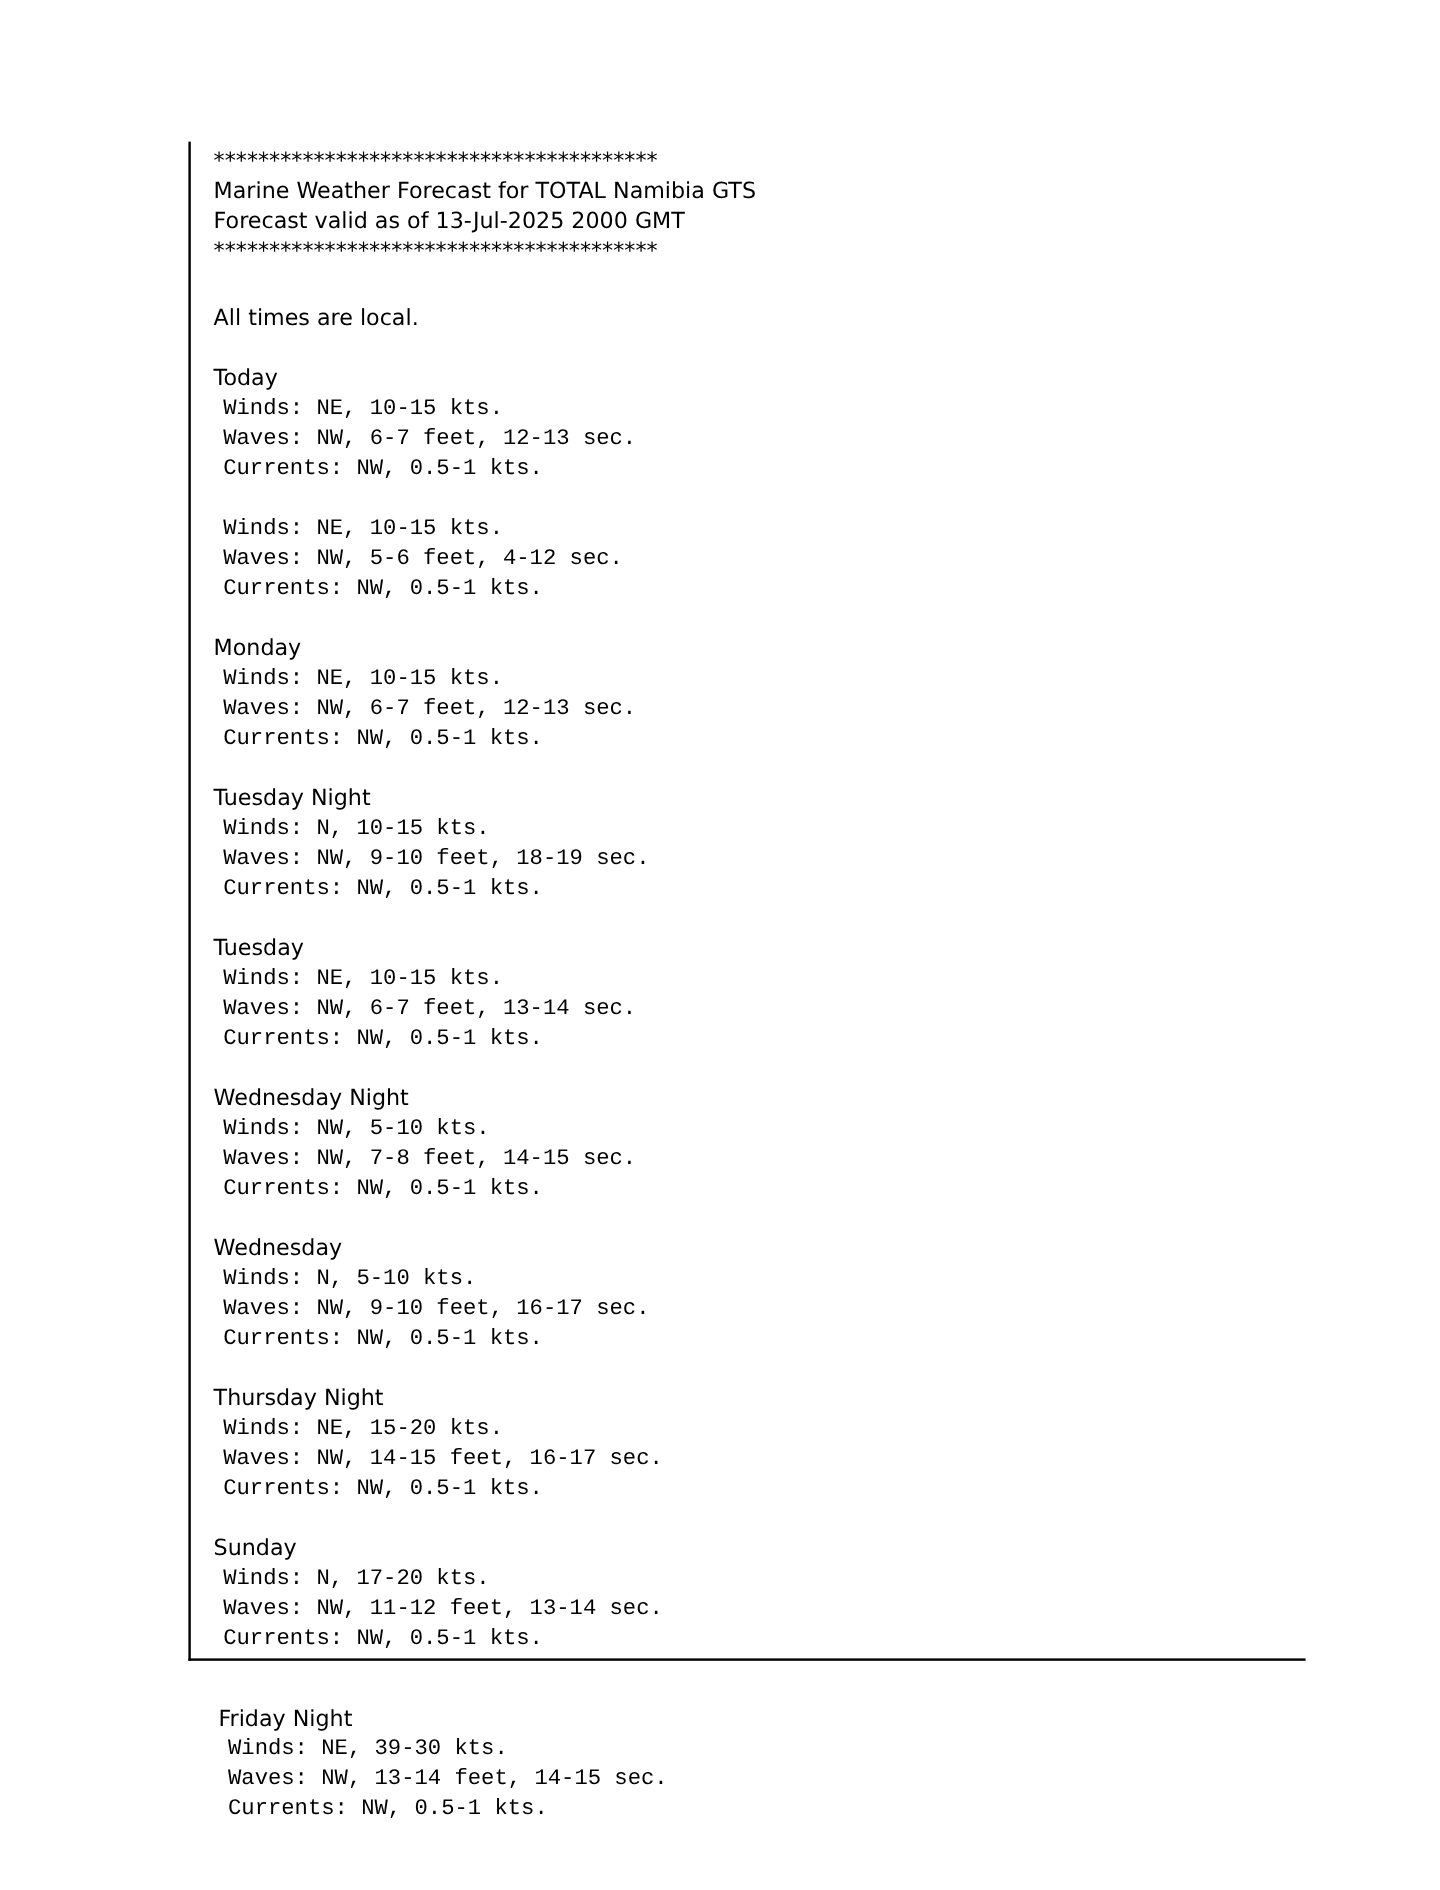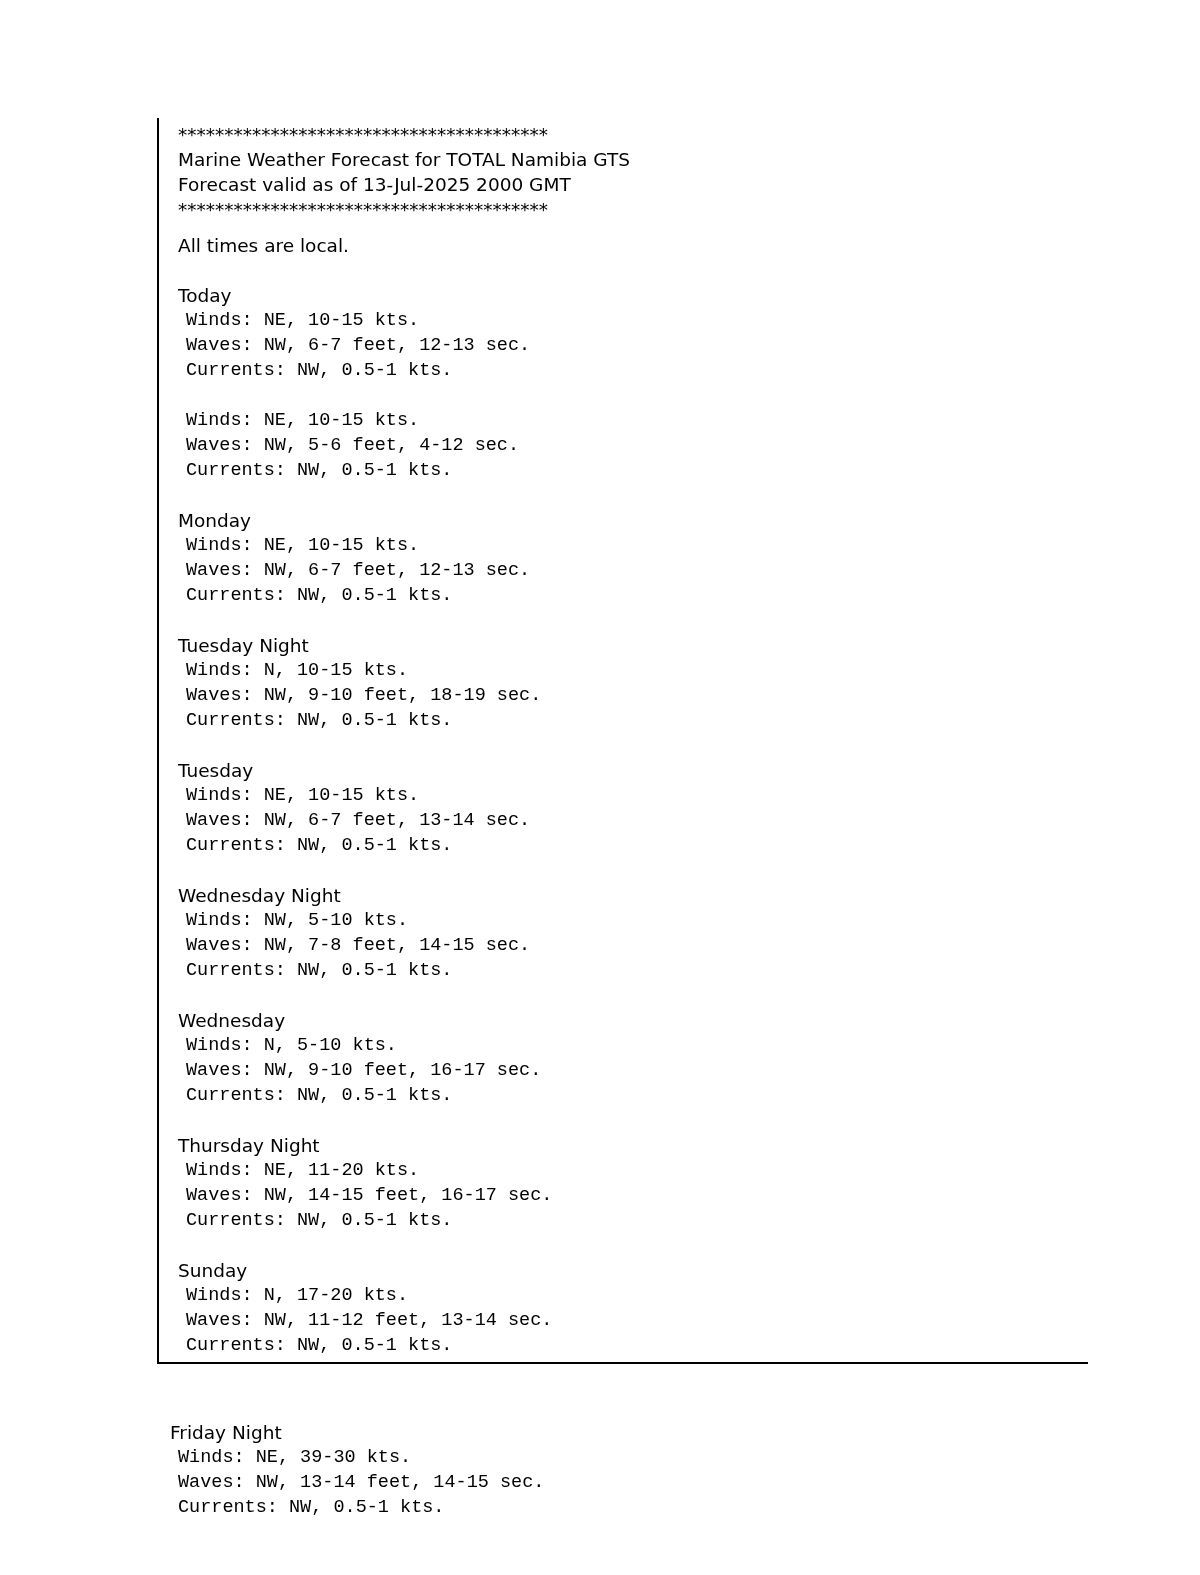--- a/index.html
+++ b/index.html
@@ -26,32 +26,32 @@
     box-sizing: border-box;
     border-left: 2px solid #000000;
     border-bottom: 2px solid #000000;
     padding: 4px 0 4px 19px;
   }
   .line {
     white-space: pre;
     height: 25px;
   }
   .note {
-    margin-top: 11px;
+    margin-top: 31px;
   }
   .section {
     margin-top: 25px;
   }
   .detail {
     padding-left: 8px;
     font-family: Liberation Mono, monospace;
   }
   .overflow-section {
     position: absolute;
-    left: 170px;
+    left: 182px;
     top: 1420px;
   }
 </style>
 </head>
 <body>
 
 <div class="page">
 
   <div class="forecast-box">
 
@@ -105,21 +105,21 @@
 
     <div class="section">
       <div class="line">Wednesday</div>
       <div class="line detail">Winds: N, 5-10 kts.</div>
       <div class="line detail">Waves: NW, 9-10 feet, 16-17 sec.</div>
       <div class="line detail">Currents: NW, 0.5-1 kts.</div>
     </div>
 
     <div class="section">
       <div class="line">Thursday Night</div>
-      <div class="line detail">Winds: NE, 11-20 kts.</div>
+      <div class="line detail">Winds: NE, 15-20 kts.</div>
       <div class="line detail">Waves: NW, 14-15 feet, 16-17 sec.</div>
       <div class="line detail">Currents: NW, 0.5-1 kts.</div>
     </div>
 
     <div class="section">
       <div class="line">Sunday</div>
       <div class="line detail">Winds: N, 17-20 kts.</div>
       <div class="line detail">Waves: NW, 11-12 feet, 13-14 sec.</div>
       <div class="line detail">Currents: NW, 0.5-1 kts.</div>
     </div>

